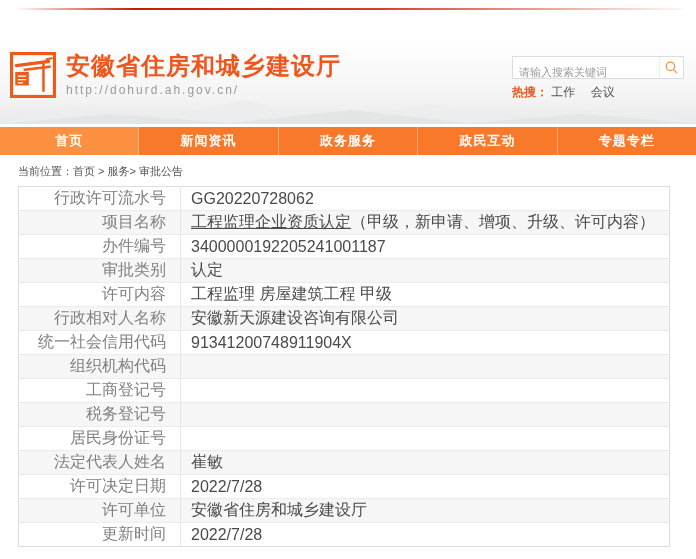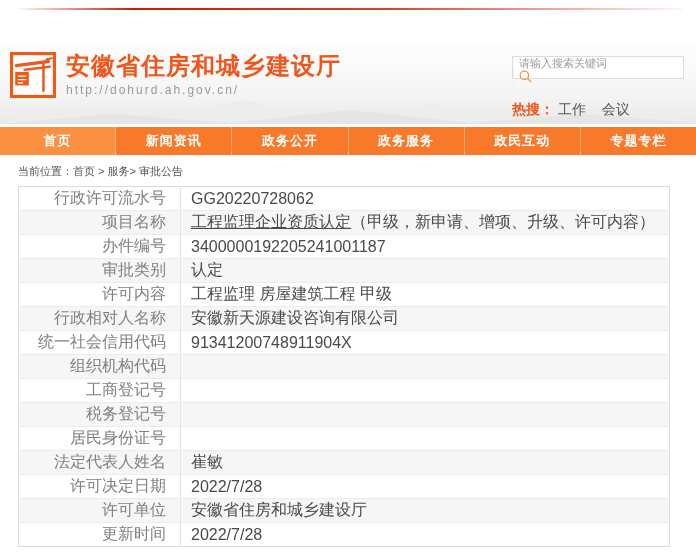--- a/index.html
+++ b/index.html
@@ -44,45 +44,44 @@
   .site-url {
     margin-top: 3px;
     text-align: left;
     color: #9a9a9a;
     font-size: 12px;
     letter-spacing: 2px;
   }
   .search-area { margin-left: auto; width: 172px; margin-top: 4px; }
   .search-box {
     display: flex;
-    align-items: flex-start;
+    align-items: flex-end;
     height: 23px;
     background: #fff;
     border: 1px solid #dcdcdc;
-    flex-direction: column;
   }
   .search-box input {
     flex: 1;
     min-width: 0;
     border: none;
     outline: none;
     font-size: 11px;
     padding: 0 6px;
     color: #666;
     background: transparent;
     font-family: "Liberation Sans", "DejaVu Sans", sans-serif;
   }
   .search-box input::placeholder { color: #9b9b9b; }
   .search-btn {
     width: 24px; height: 100%;
     display: flex; align-items: center; justify-content: center;
     border: none; border-left: 1px solid #eee;
     background: transparent; cursor: pointer;
   }
-  .hot-row { margin-top: 22px; font-size: 14px; }
+  .hot-row { margin-top: 5px; font-size: 12px; }
   .hot-label { color: #f0561c; font-weight: bold; }
   .hot-item { color: #555; margin-right: 12px; cursor: pointer; }
   
   .nav {
     display: flex;
     height: 28px;
     margin-top: 3px;
     background: #f8792a;
   }
   .nav-tab {
@@ -169,21 +168,20 @@
         <span class="hot-item">工作</span>
         <span class="hot-item">会议</span>
       </div>
     </div>
   </div>
 </div>
 
 <div class="nav">
   <div class="nav-tab active">首页</div>
   <div class="nav-tab">新闻资讯</div>
-  <div class="nav-tab">政务公开</div>
   <div class="nav-tab">政务服务</div>
   <div class="nav-tab">政民互动</div>
   <div class="nav-tab">专题专栏</div>
 </div>
 
 <div class="breadcrumb">
   <span>当前位置：</span><span class="crumb-link">首页</span><span> &gt; </span><span class="crumb-link">服务</span><span>&gt; </span><span>审批公告</span>
 </div>
 
 <table class="detail-table">

